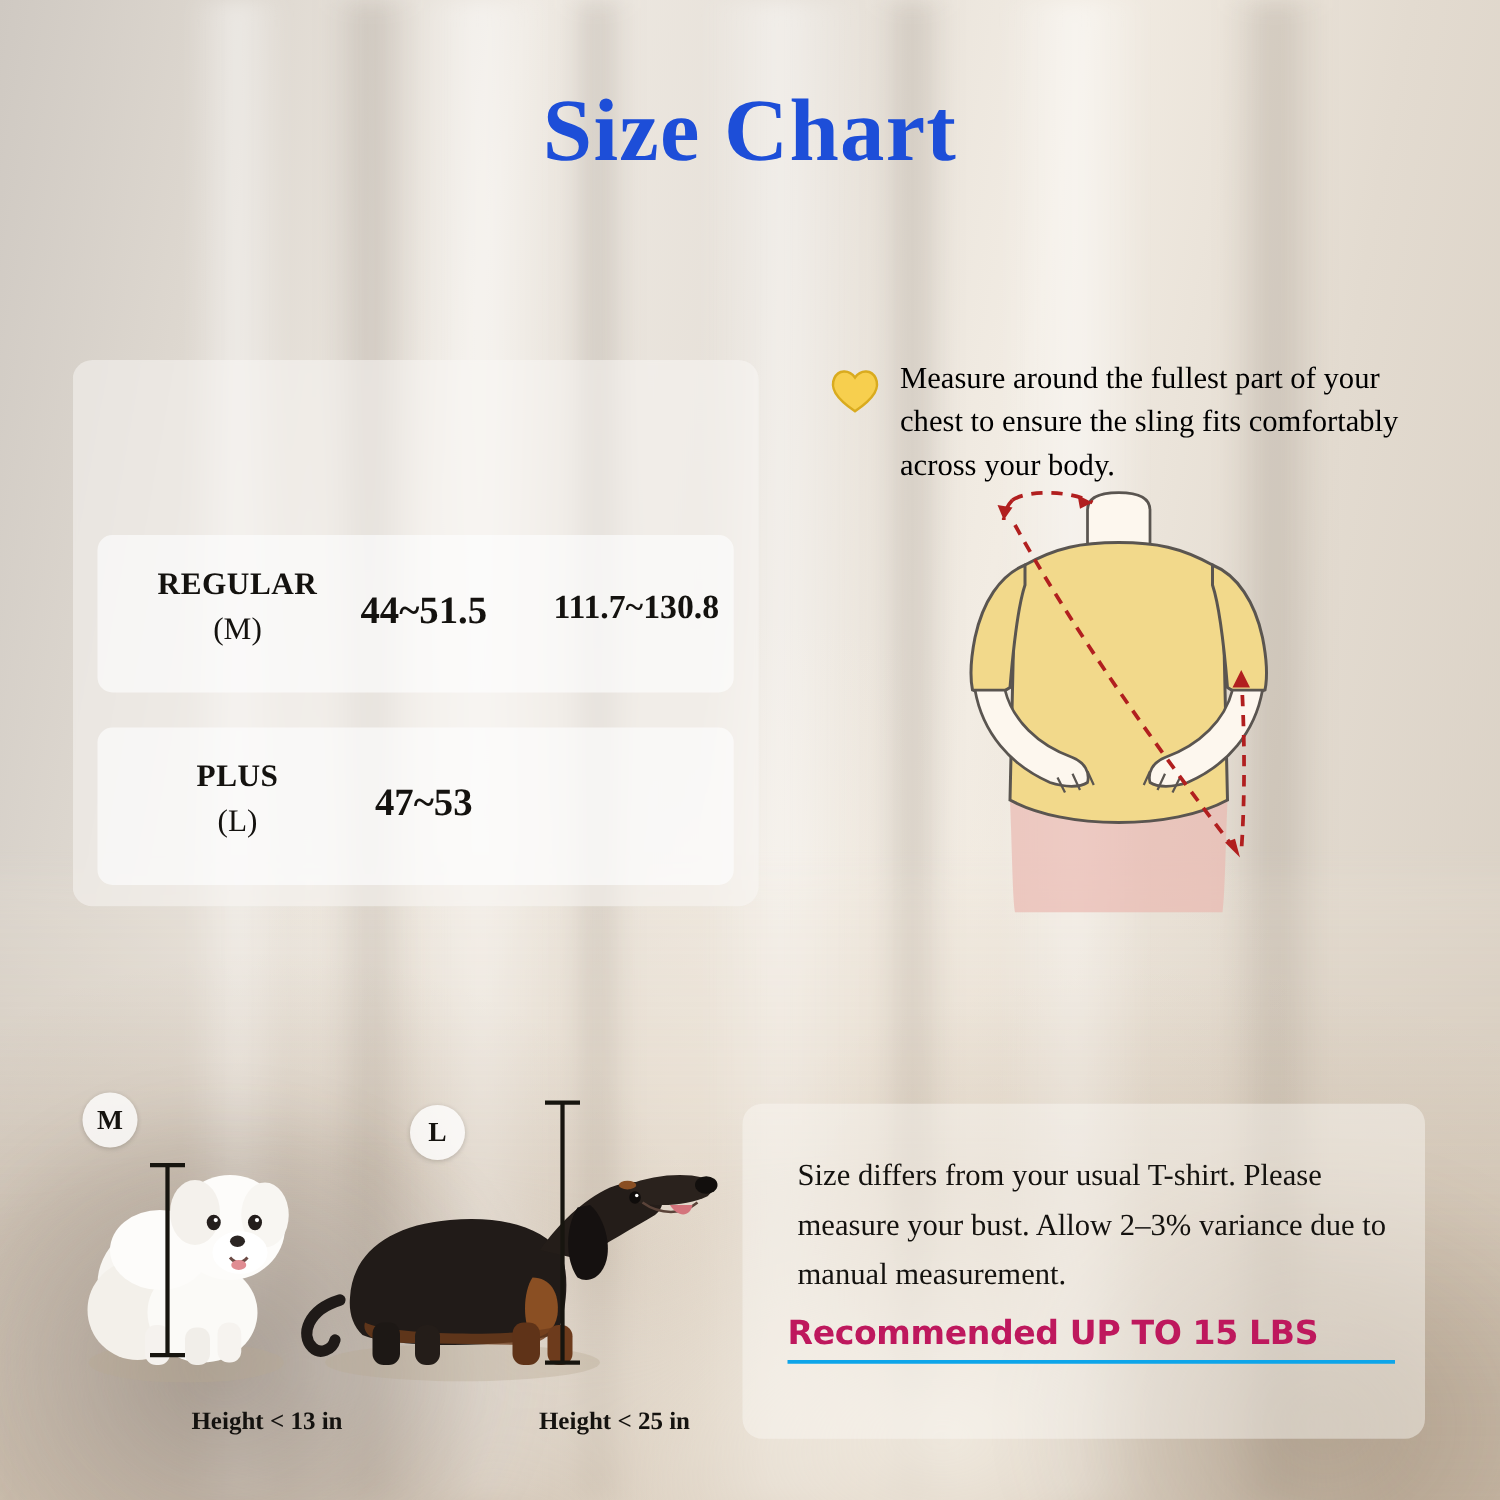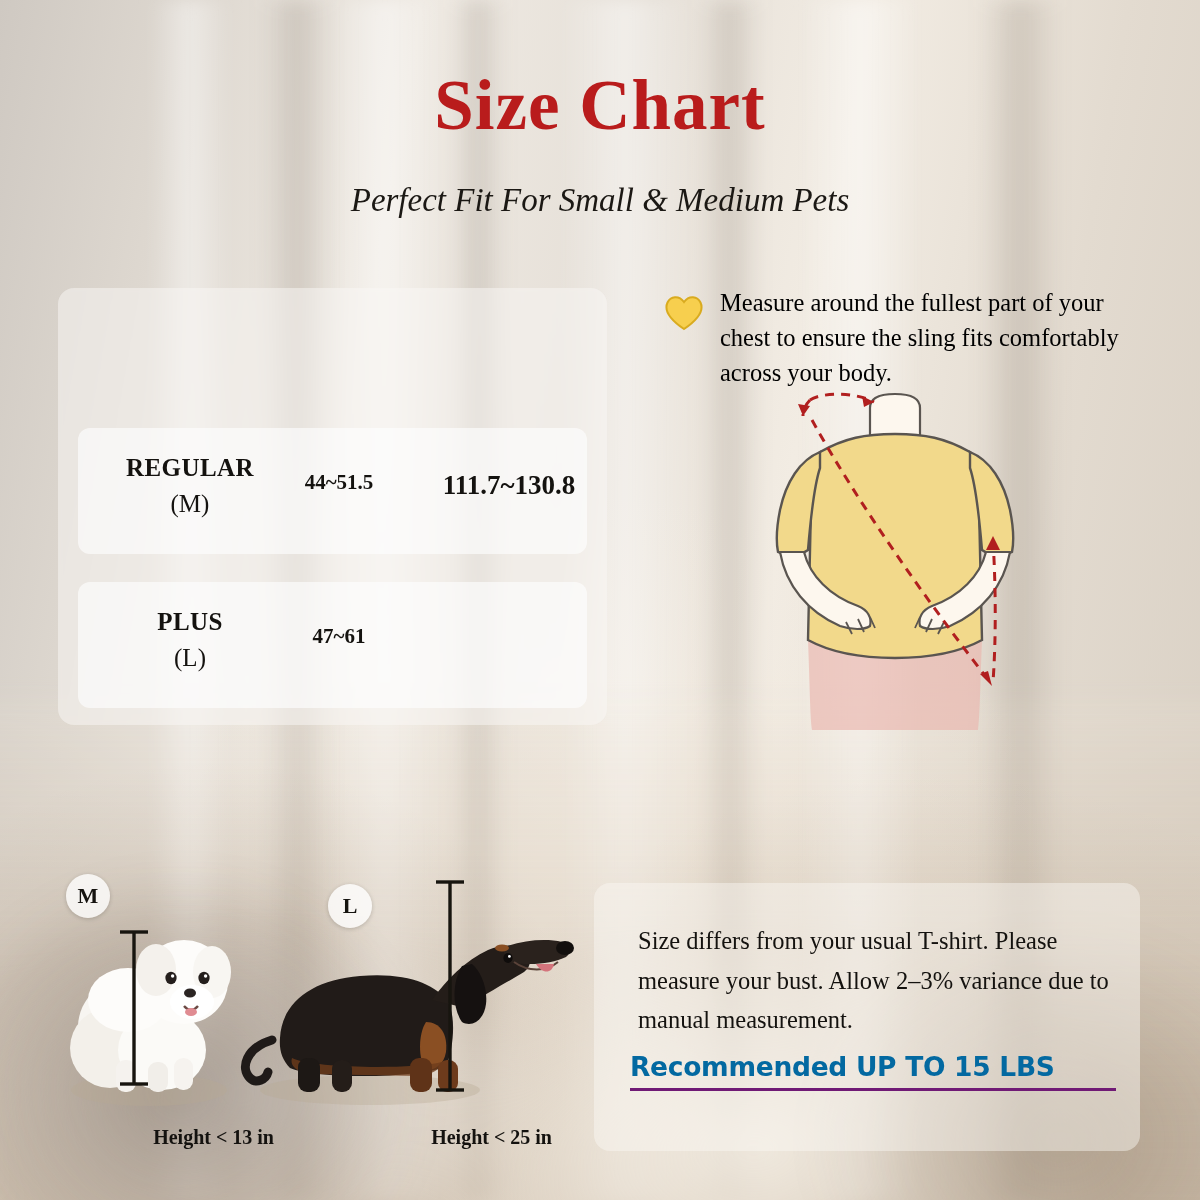--- a/index.html
+++ b/index.html
@@ -81,21 +81,21 @@
   
   .title {
     position: absolute;
     top: 68px;
     left: 0;
     right: 0;
     text-align: center;
     font-size: 71px;
     font-weight: bold;
     letter-spacing: 1px;
-    color: #b91c1c;
+    color: #1d4ed8;
     line-height: 1.05;
   }
   .subtitle {
     position: absolute;
     top: 182px;
     left: 0;
     right: 0;
     text-align: center;
     font-size: 33px;
     font-style: italic;
@@ -160,21 +160,21 @@
     left: 22px;
     width: 180px;
     top: 62px;
     font-size: 25px;
     font-weight: normal;
   }
   .cell-inch {
     left: 182px;
     width: 158px;
     top: 42px;
-    font-size: 21px;
+    font-size: 31px;
     font-weight: bold;
   }
   .cell-cm {
     left: 336px;
     width: 190px;
     top: 42px;
     font-size: 27px;
     font-weight: bold;
   }
 
@@ -281,23 +281,23 @@
   }
   .info-rec {
     position: absolute;
     left: 36px;
     top: 168px;
     width: 486px;
     font-family: "DejaVu Sans", sans-serif;
     font-size: 26.5px;
     font-weight: bold;
     letter-spacing: -0.3px;
-    color: #0369a1;
+    color: #be185d;
     padding-bottom: 6px;
-    border-bottom: 3px solid #701a75;
+    border-bottom: 3px solid #0ea5e9;
   }
 </style>
 </head>
 <body>
 
 <div class="bg">
   <div class="bg-stripe" style="left:150px"></div>
   <div class="bg-stripe" style="left:330px;width:110px"></div>
   <div class="bg-dark" style="left:262px"></div>
   <div class="bg-dark" style="left:452px;width:52px"></div>
@@ -306,36 +306,35 @@
   <div class="bg-stripe" style="left:800px;width:120px"></div>
   <div class="bg-dark" style="left:980px;width:80px"></div>
   <div class="bg-blanket"></div>
   <div class="bg-shadow-left"></div>
   <div class="bg-shadow-right"></div>
 </div>
 
 <div class="page">
 
   <div class="title">Size Chart</div>
-  <div class="subtitle">Perfect Fit For Small &amp; Medium Pets</div>
 
   <div class="table-card">
 
 
     <div class="row row-1">
       <div class="cell cell-name">REGULAR</div>
       <div class="cell cell-sub">(M)</div>
       <div class="cell cell-inch">44~51.5</div>
       <div class="cell cell-cm">111.7~130.8</div>
     </div>
 
     <div class="row row-2">
       <div class="cell cell-name">PLUS</div>
       <div class="cell cell-sub">(L)</div>
-      <div class="cell cell-inch">47~61</div>
+      <div class="cell cell-inch">47~53</div>
     </div>
   </div>
 
   <div class="note">
     <div class="note-heart">
       <svg viewBox="0 0 44 40" width="44" height="40">
         <path d="M22 37 C6 26 2 18 5.5 10.5 C8.5 4 17 3 22 10 C27 3 35.5 4 38.5 10.5 C42 18 38 26 22 37 Z" fill="#f7cf4e" stroke="#d9ab1f" stroke-width="2"></path>
       </svg>
     </div>
     <div class="note-text">Measure around the fullest part of your chest to ensure the sling fits comfortably across your body.</div>

